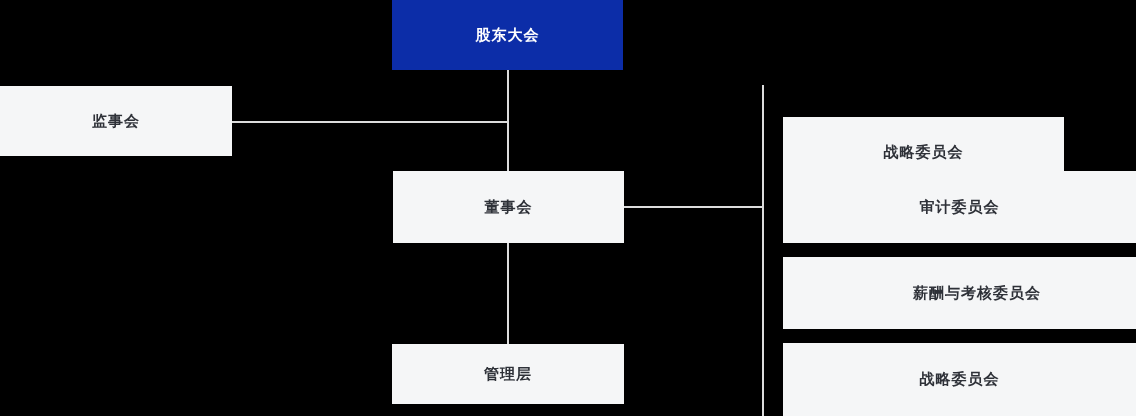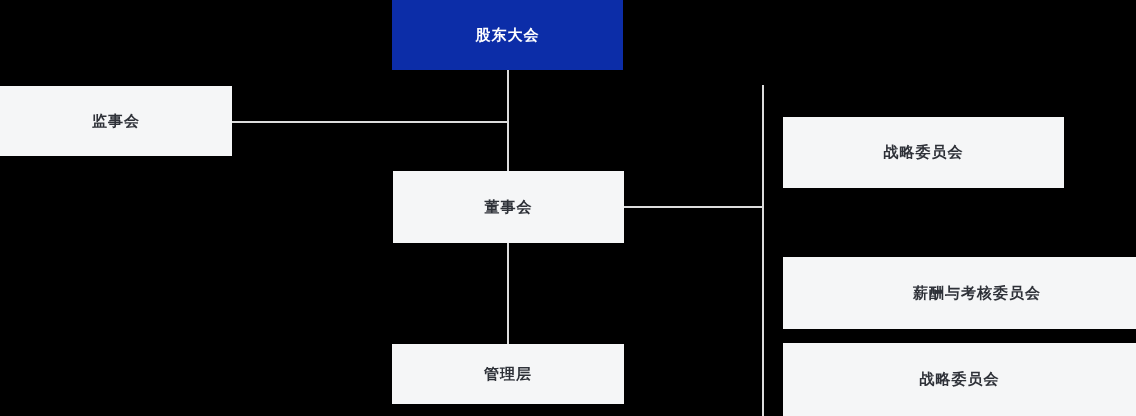--- a/index.html
+++ b/index.html
@@ -78,20 +78,23 @@
   </div>
 
   <div class="node n-management">
     <span>管理层</span>
   </div>
 
   <div class="node n-committee-0">
     <span>战略委员会</span>
   </div>
 
+  <div class="node n-committee-1">
+    <span>审计委员会</span>
+  </div>
 
   <div class="node n-committee-2">
     <span>薪酬与考核委员会</span>
   </div>
 
   <div class="node n-committee-3">
     <span>战略委员会</span>
   </div>
 
 </div>

